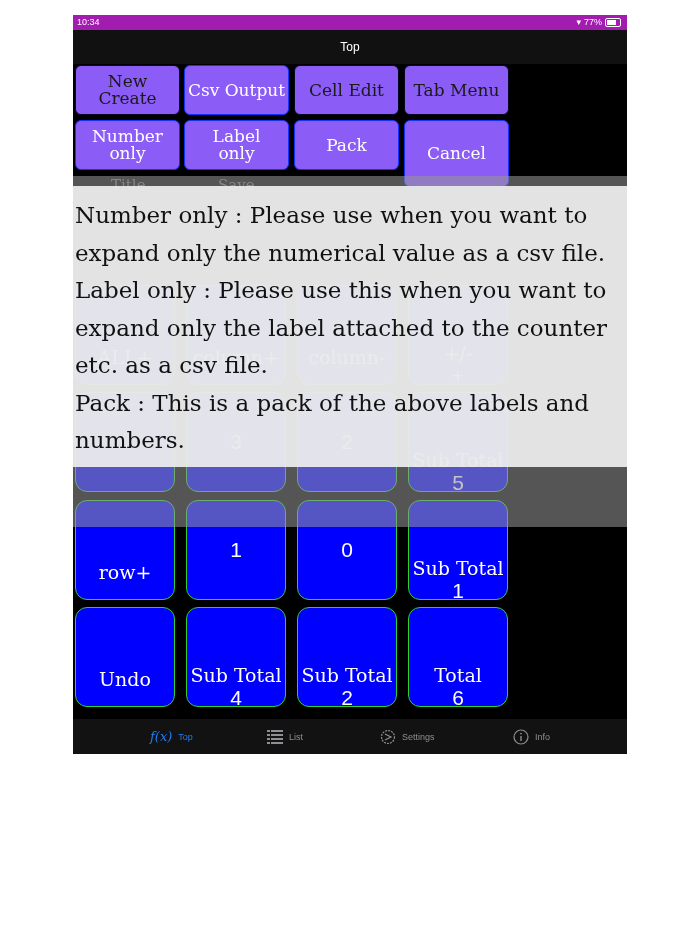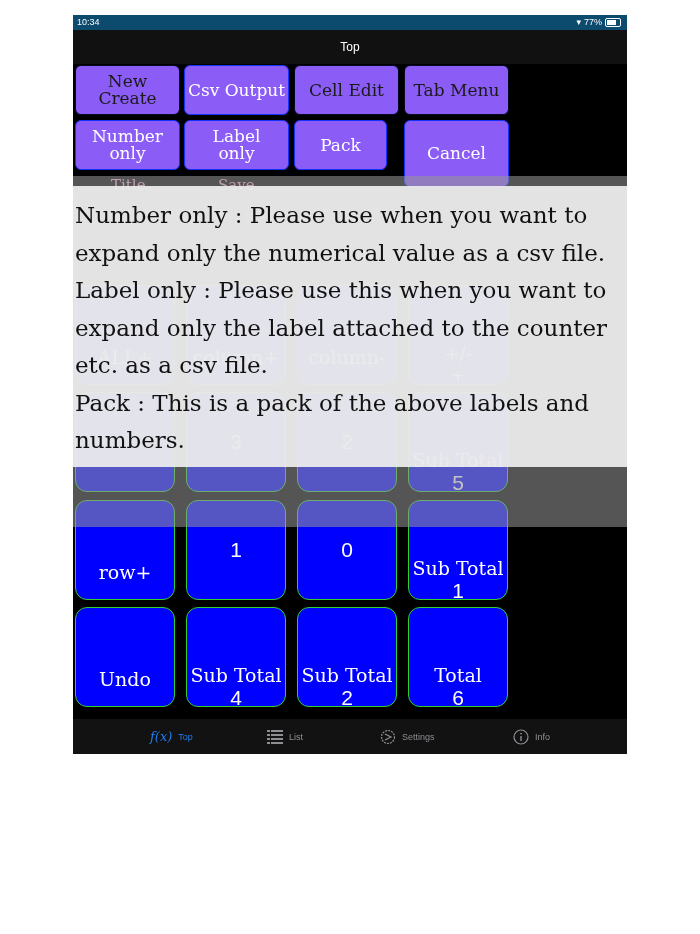--- a/index.html
+++ b/index.html
@@ -1,27 +1,27 @@
 <!DOCTYPE html>
 <html><head>
 <meta charset="utf-8">
 <style>
   html,body{margin:0;padding:0;background:#fff;}
   body{width:700px;height:934px;position:relative;overflow:hidden;font-family:"DejaVu Serif",serif;}
   .screen{position:absolute;left:73px;top:15px;width:554px;height:739px;background:#000;overflow:hidden;}
-  .statusbar{position:absolute;left:0;top:0;width:554px;height:15px;background:#0c4a6e;color:#fff;font-family:"Liberation Sans",sans-serif;font-size:9px;}
+  .statusbar{position:absolute;left:0;top:0;width:554px;height:15px;background:#a21caf;color:#fff;font-family:"Liberation Sans",sans-serif;font-size:9px;}
   .statusbar .time{position:absolute;left:4px;top:2px;}
   .statusbar .right{position:absolute;right:6px;top:2px;display:flex;align-items:center;gap:3px;}
   .battery{width:14px;height:7px;border:1px solid #fff;border-radius:2px;position:relative;}
   .battery .fill{position:absolute;left:1px;top:1px;width:9px;height:5px;background:#fff;}
   .navbar{position:absolute;left:0;top:15px;width:554px;height:34px;background:#111;color:#fff;font-family:"Liberation Sans",sans-serif;font-size:12px;text-align:center;line-height:34px;}
   .tb{position:absolute;box-sizing:border-box;border:1.5px solid #1432ff;border-radius:6px;background:#8b5cf6;color:#fff;font-size:17px;display:flex;align-items:center;justify-content:center;text-align:center;line-height:17px;}
   .tb.dim{color:#1a1a1a;border-color:#070a22;}
   .hidden-row{position:absolute;left:0;top:161px;width:554px;height:20px;}
-  .hidden-row span{position:absolute;top:0;color:#f9a8d4;font-size:15px;}
+  .hidden-row span{position:absolute;top:0;color:#737373;font-size:15px;}
   .cell{position:absolute;box-sizing:border-box;width:100px;height:100px;border:1.5px solid #2fd12f;border-radius:12px;background:#0000ff;color:#fff;display:flex;flex-direction:column;align-items:center;justify-content:center;text-align:center;}
   .cell .lbl{font-size:19px;margin-top:44px;}
   .cell .num{font-family:"Liberation Sans",sans-serif;font-size:21px;}
   .cell.two{justify-content:space-between;padding:12px 0 10px;}
   .overlay{position:absolute;left:0;top:161px;width:554px;height:351px;background:rgba(150,150,150,0.97);}
   .panel{position:absolute;left:0;top:171px;width:554px;height:281px;background:rgba(238,238,238,0.93);}
   .help{position:absolute;left:2px;top:182px;width:552px;color:#111;font-size:23px;line-height:37.5px;}
   .help p{margin:0;}
   .tabbar{position:absolute;left:0;top:704px;width:554px;height:35px;background:#121212;font-family:"Liberation Sans",sans-serif;font-size:9px;color:#8e8e93;}
   .tab{position:absolute;top:0;height:35px;display:flex;align-items:center;gap:6px;}
@@ -46,21 +46,21 @@
     <span>Top</span>
   </div>
 
   <div class="tb dim" style="left:2px;top:50px;width:105px;height:50px;">New Create</div>
   <div class="tb" style="left:111px;top:50px;width:105px;height:50px;">Csv Output</div>
   <div class="tb dim" style="left:221px;top:50px;width:105px;height:50px;">Cell Edit</div>
   <div class="tb dim" style="left:331px;top:50px;width:105px;height:50px;">Tab Menu</div>
 
   <div class="tb" style="left:2px;top:105px;width:105px;height:50px;padding:0 14px;">Number only</div>
   <div class="tb" style="left:111px;top:105px;width:105px;height:50px;padding:0 22px;">Label only</div>
-  <div class="tb" style="left:221px;top:105px;width:93px;height:50px;">Pack</div>
+  <div class="tb" style="left:221px;top:105px;width:105px;height:50px;">Pack</div>
   <div class="tb" style="left:331px;top:105px;width:105px;height:67px;">Cancel</div>
 
   <div class="hidden-row">
     <span style="left:38px;">Title</span>
     <span style="left:145px;">Save</span>
   </div>
 
   <div>
     <div class="cell" style="left:2px;top:270px;">
         <span class="lbl">ALL+</span>

